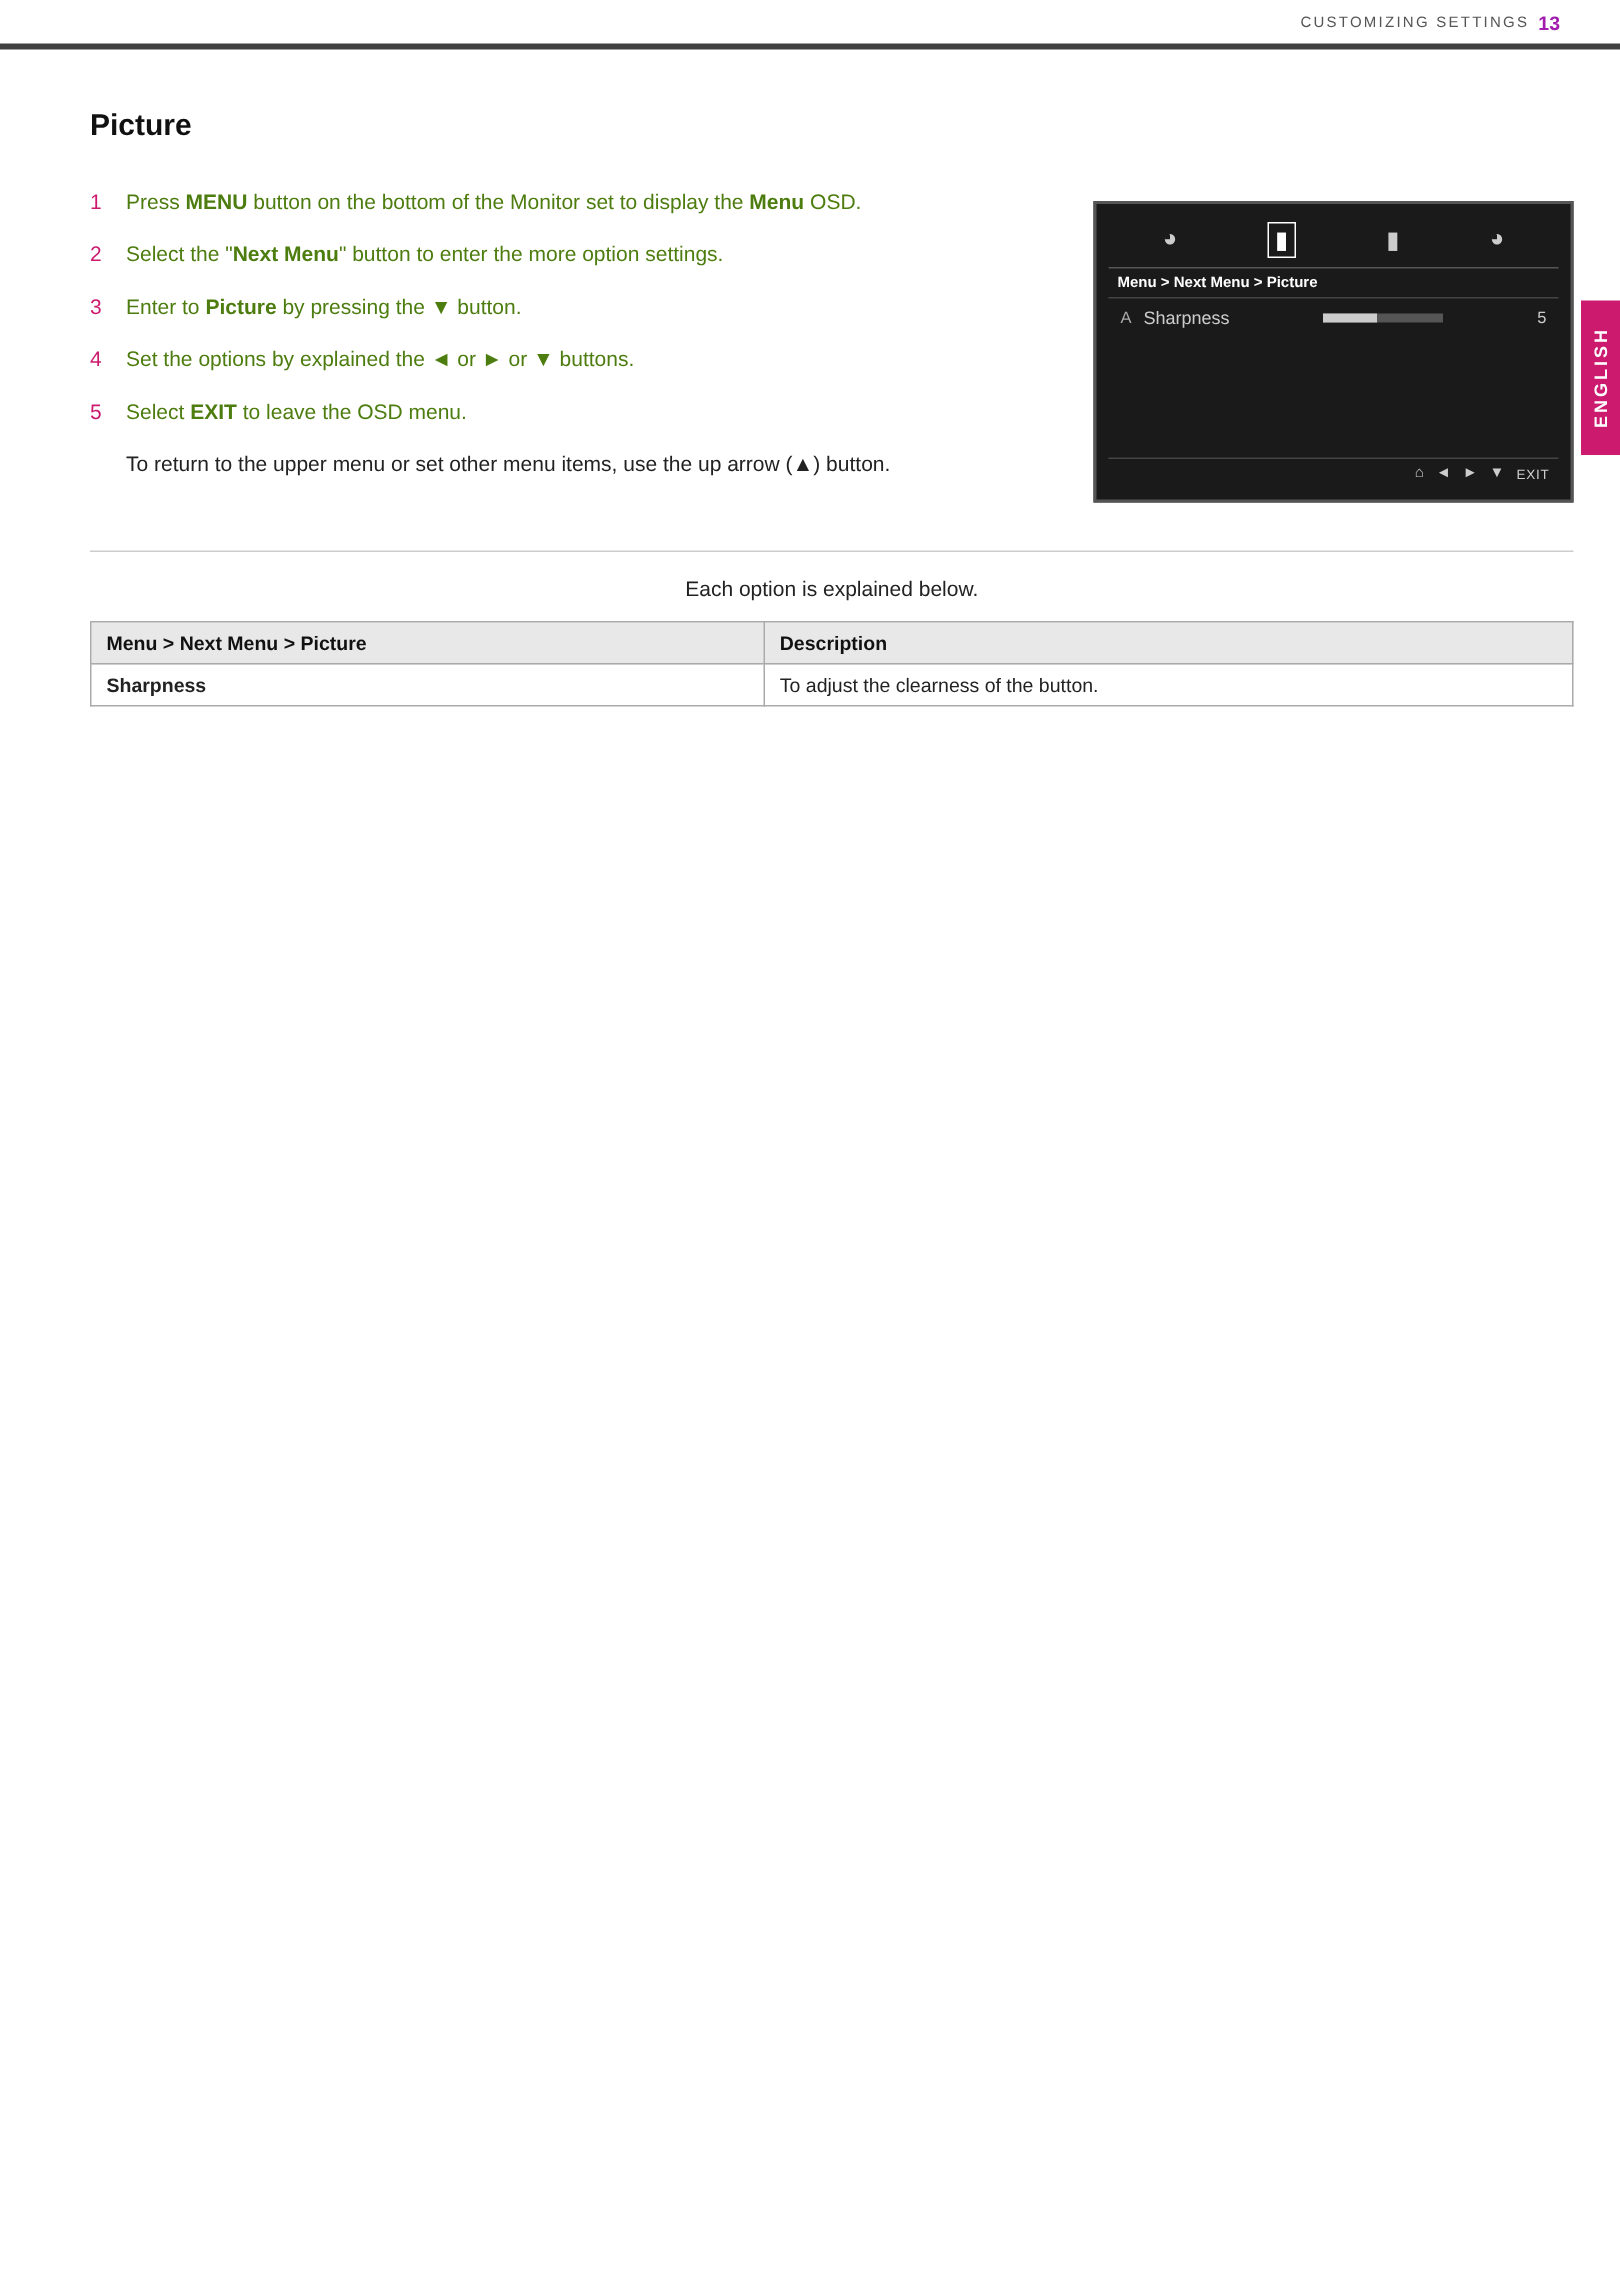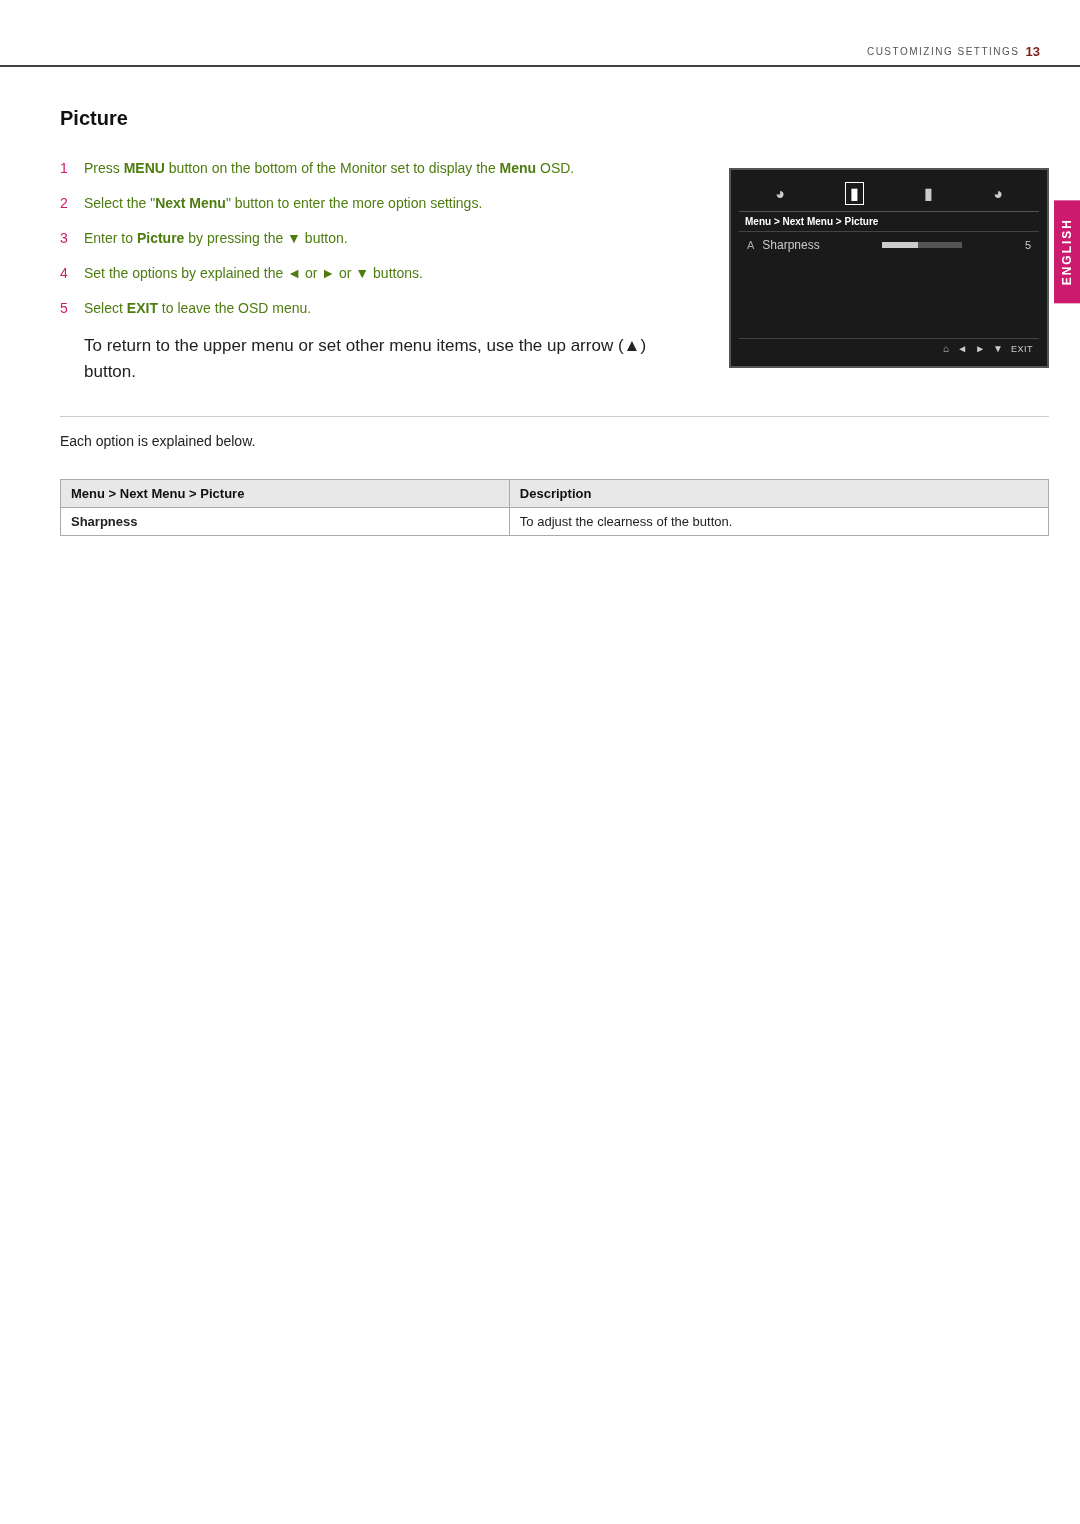--- a/index.html
+++ b/index.html
@@ -12,33 +12,32 @@
       min-height: 1524px;
       position: relative;
     }
 
     
     .top-bar {
       display: flex;
       justify-content: flex-end;
       align-items: center;
       padding: 8px 40px 6px 60px;
-      border-bottom: 2px solid #404040;
-      margin-top: 36px;
+      border-bottom: 4px solid #404040;
     }
     .top-bar-text {
       font-size: 10px;
       letter-spacing: 1.5px;
       color: #555;
       text-transform: uppercase;
     }
     .top-bar-num {
       font-size: 13px;
       font-weight: bold;
-      color: #7f1d1d;
+      color: #a21caf;
       margin-left: 6px;
     }
 
     
     .side-tab {
       position: absolute;
       top: 200px;
       right: 0;
       width: 26px;
       background: #cc1a6e;
@@ -111,21 +110,21 @@
       line-height: 1.5;
     }
     .step-text b {
       font-weight: bold;
     }
 
     
     .return-note {
       margin-top: 6px;
       margin-left: 24px;
-      font-size: 17px;
+      font-size: 14px;
       color: #222;
       line-height: 1.5;
     }
 
     
     .osd-screen {
       background: #1a1a1a;
       border: 2px solid #555;
       padding: 8px;
       width: 320px;
@@ -209,21 +208,22 @@
     .section-separator {
       border: none;
       border-top: 1px solid #ccc;
       margin: 32px 0 16px 0;
     }
 
     
     .explain-text {
       font-size: 14px;
       color: #222;
-      margin-bottom: 30px;
+      margin-bottom: 14px;
+      text-align: center;
     }
 
     
     .options-table {
       width: 100%;
       border-collapse: collapse;
       font-size: 13px;
     }
     .options-table th {
       background: #e8e8e8;

